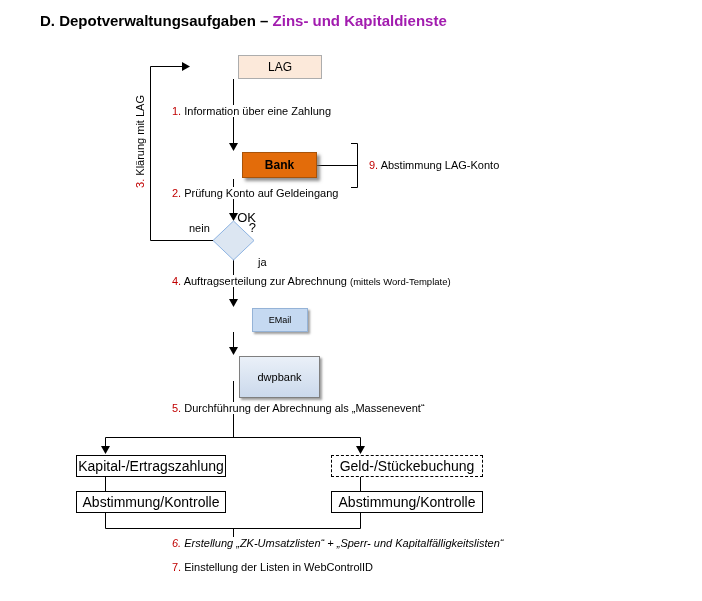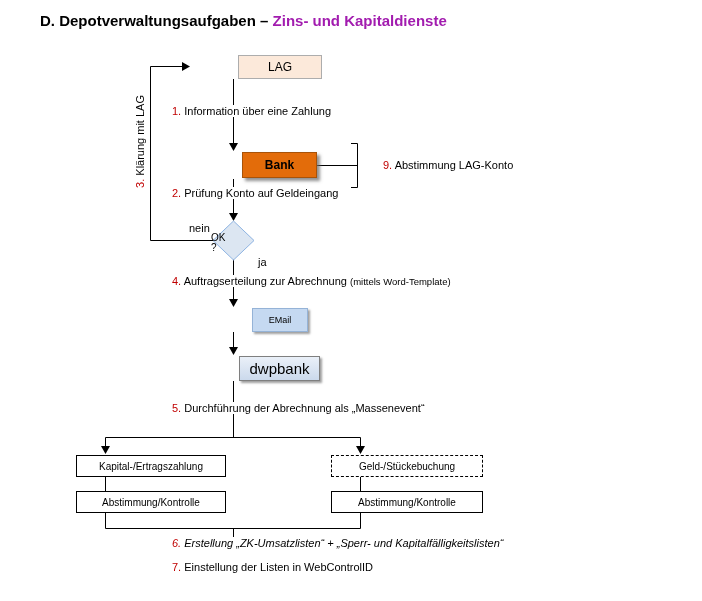--- a/index.html
+++ b/index.html
@@ -7,41 +7,41 @@
   .canvas { position:relative; width:702px; height:601px; background:#fff; overflow:hidden; }
   .layer { position:absolute; left:0; top:0; z-index:1; }
 
   .title { position:absolute; left:40px; top:12px; font-size:15px; font-weight:bold; color:#000; z-index:4; white-space:nowrap; }
   .title .blue { color:#a21caf; }
 
   .box { position:absolute; display:flex; align-items:center; justify-content:center; z-index:3; color:#000;margin-left:46px; }
   .lag  { left:192px; top:55px;  width:84px; height:24px; background:#FCE9DA; border:1px solid #ADADAD; font-size:12px; }
   .bank { left:196px; top:152px; width:75px; height:26px; background:#E36C0A; border:1px solid #A85309; box-shadow:3px 3px 3px rgba(110,110,110,.75); font-size:12px; font-weight:bold; }
   .email{ left:206px; top:308px; width:56px; height:24px; background:#C5D9F1; border:1px solid #95B3D7; box-shadow:2px 2px 2px rgba(120,120,120,.7); font-size:9px; font-weight:normal; }
-  .dwp  { left:193px; top:356px; width:81px; height:25px; background:linear-gradient(#EAF0F8,#CBD9EC); border:1px solid #7F7F7F; box-shadow:2px 2px 2px rgba(120,120,120,.7); font-size:15px; }
-  .plain{ background:#fff; border:1px solid #000; font-size:10px; }
+  .dwp  { left:193px; top:356px; width:81px; height:42px; background:linear-gradient(#EAF0F8,#CBD9EC); border:1px solid #7F7F7F; box-shadow:2px 2px 2px rgba(120,120,120,.7); font-size:11px; }
+  .plain{ background:#fff; border:1px solid #000; font-size:14px; }
   .kapital { left:30px;  top:455px; width:150px; height:22px; }
   .geld    { left:285px; top:455px; width:152px; height:22px; border-style:dashed; }
   .abst-l  { left:30px;  top:491px; width:150px; height:22px; }
   .abst-r  { left:285px; top:491px; width:152px; height:22px; }
 
   .step { position:absolute; font-size:11px; color:#000; white-space:nowrap; background:#fff; padding:0 2px; z-index:4; }
   .step .num { color:#C00000; }
   .step .note { font-size:9.5px; }
 
   .edge-label { position:absolute; font-size:11px; color:#000; z-index:4; }
   .nein { left:189px; top:222px; }
   .ja   { left:240px; top:256px;padding-left:18px; }
 
   .vlabel { position:absolute; left:134px; top:95px; writing-mode:vertical-rl; transform:rotate(180deg);
             font-size:11px; color:#000; white-space:nowrap; z-index:4; }
   .vlabel .num { color:#C00000; }
 
-  .decision-text { position:absolute; left:211px; top:233px; width:45px; text-align:left;
-                   font-size:10px; line-height:10px; color:#000; z-index:4; }
+  .decision-text { position:absolute; left:211px; top:213px; width:45px; text-align:right;
+                   font-size:13px; line-height:10px; color:#000; z-index:4; }
 </style>
 </head>
 <body>
 
 <div class="canvas">
 
   <svg class="layer" width="702" height="601">
     <g stroke="#000" stroke-width="1" fill="none">
       <path d="M233.5,79 V143"></path>
       <path d="M233.5,179 V213"></path>
@@ -93,15 +93,15 @@
   <div class="edge-label ja">ja</div>
 
   <div class="vlabel"><span class="num">3.</span><span> Klärung mit LAG</span></div>
 
   <div class="step" style="left:170px; top:105px;"><span class="num">1.</span><span> Information über eine Zahlung</span></div>
   <div class="step" style="left:170px; top:187px;"><span class="num">2.</span><span> Prüfung Konto auf Geldeingang</span></div>
   <div class="step" style="left:170px; top:275px;"><span class="num">4.</span><span> Auftragserteilung zur Abrechnung </span><span class="note">(mittels Word-Template)</span></div>
   <div class="step" style="left:170px; top:402px;"><span class="num">5.</span><span> Durchführung der Abrechnung als „Massenevent“</span></div>
   <div class="step" style="left:170px; top:537px;font-style:italic;"><span class="num">6.</span><span> Erstellung „ZK-Umsatzlisten“ + „Sperr- und Kapitalfälligkeitslisten“</span></div>
   <div class="step" style="left:170px; top:561px;"><span class="num">7.</span><span> Einstellung der Listen in WebControlID</span></div>
-  <div class="step" style="left:381px; top:159px;"><span class="num">9.</span><span> Abstimmung LAG-Konto</span></div>
+  <div class="step" style="left:367px; top:159px;"><span class="num">9.</span><span> Abstimmung LAG-Konto</span></div>
 
 </div>
 
 </body></html>

